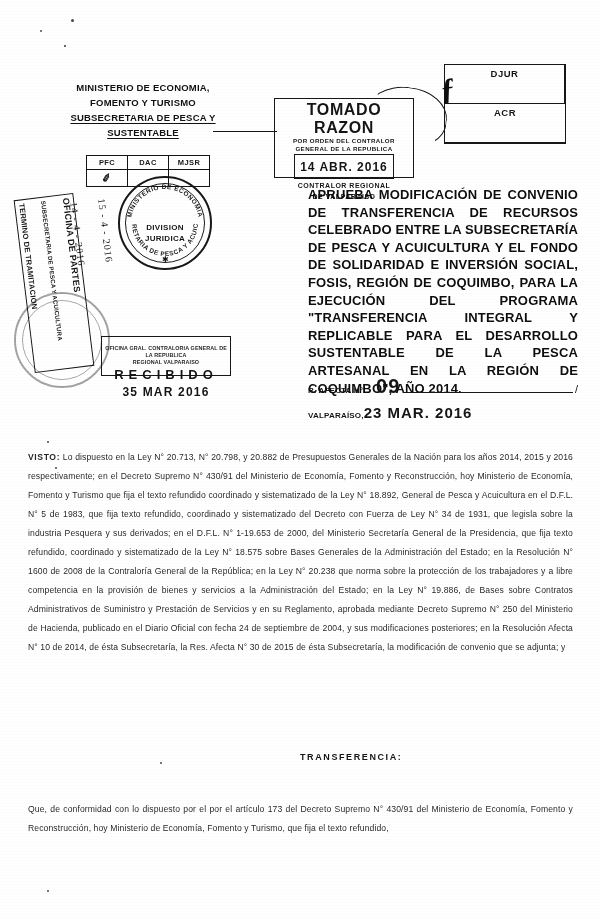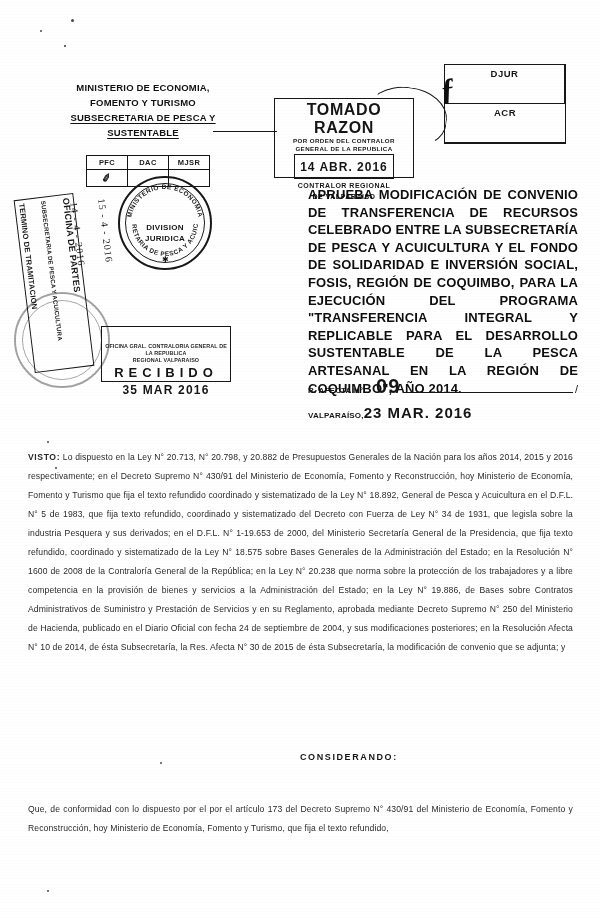--- a/index.html
+++ b/index.html
@@ -195,26 +195,26 @@
     position: absolute;
     inset: 6px;
     border: 1px solid #484848;
     border-radius: 50%;
   }
 
   
   #stamp-recibido {
     position: absolute;
     left: 101px;
-    top: 326px;
+    top: 336px;
     width: 130px;
-    height: 56px;
+    height: 40px;
     border: 1.6px solid #1c1c1c;
     box-sizing: border-box;
-    padding-top: 16px;
+    padding-top: 8px;
   }
   #stamp-recibido .org {
     font-size: 5.4px;
     font-weight: 700;
     text-align: center;
     line-height: 7px;
     letter-spacing: .1px;
     color: #2a2a2a;
   }
   #stamp-recibido .word {
@@ -541,17 +541,17 @@
   <div id="valpo-row">
     <span class="lbl">VALPARAÍSO,</span>
     <span class="dt">23 MAR. 2016</span>
   </div>
 
   <div class="body-par" id="visto-par">
     <span class="lead"><b>VISTO:</b></span>
     <span>Lo dispuesto en la Ley N° 20.713, N° 20.798, y 20.882 de Presupuestos Generales de la Nación para los años 2014, 2015 y 2016 respectivamente; en el Decreto Supremo N° 430/91 del Ministerio de Economía, Fomento y Reconstrucción, hoy Ministerio de Economía, Fomento y Turismo que fija el texto refundido coordinado y sistematizado de la Ley N° 18.892, General de Pesca y Acuicultura en el D.F.L. N° 5 de 1983, que fija texto refundido, coordinado y sistematizado del Decreto con Fuerza de Ley N° 34 de 1931, que legisla sobre la industria Pesquera y sus derivados; en el D.F.L. N° 1-19.653 de 2000, del Ministerio Secretaría General de la Presidencia, que fija texto refundido, coordinado y sistematizado de la Ley N° 18.575 sobre Bases Generales de la Administración del Estado; en la Resolución N° 1600 de 2008 de la Contraloría General de la República; en la Ley N° 20.238 que norma sobre la protección de los trabajadores y a libre competencia en la provisión de bienes y servicios a la Administración del Estado; en la Ley N° 19.886, de Bases sobre Contratos Administrativos de Suministro y Prestación de Servicios y en su Reglamento, aprobada mediante Decreto Supremo N° 250 del Ministerio de Hacienda, publicado en el Diario Oficial con fecha 24 de septiembre de 2004, y sus modificaciones posteriores; en la Resolución Afecta N° 10 de 2014, de ésta Subsecretaría, la Res. Afecta N° 30 de 2015 de ésta Subsecretaría, la modificación de convenio que se adjunta; y</span>
   </div>
 
-  <div id="considerando-label">CONSIDERANDO:</div>
+  <div id="considerando-label">TRANSFERENCIA:</div>
   <div class="body-par" id="considerando-par">Que, de conformidad con lo dispuesto por el por el artículo 173 del Decreto Supremo N° 430/91 del Ministerio de Economía, Fomento y Reconstrucción, hoy Ministerio de Economía, Fomento y Turismo, que fija el texto refundido,</div>
 
   <div id="grain"></div>
 </div>
 
 </body></html>

